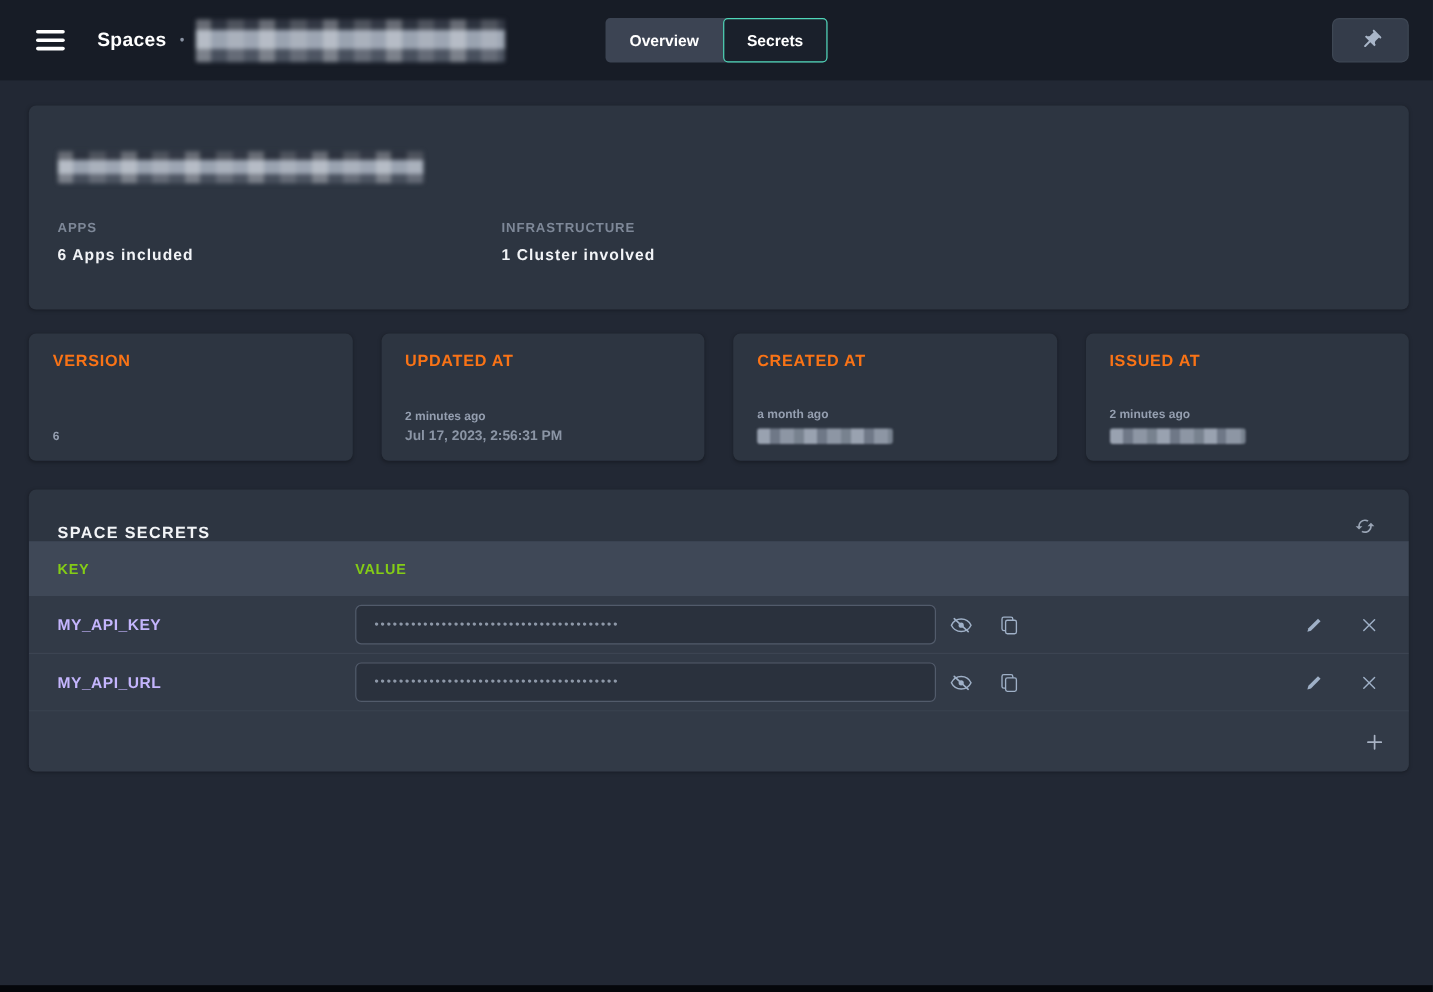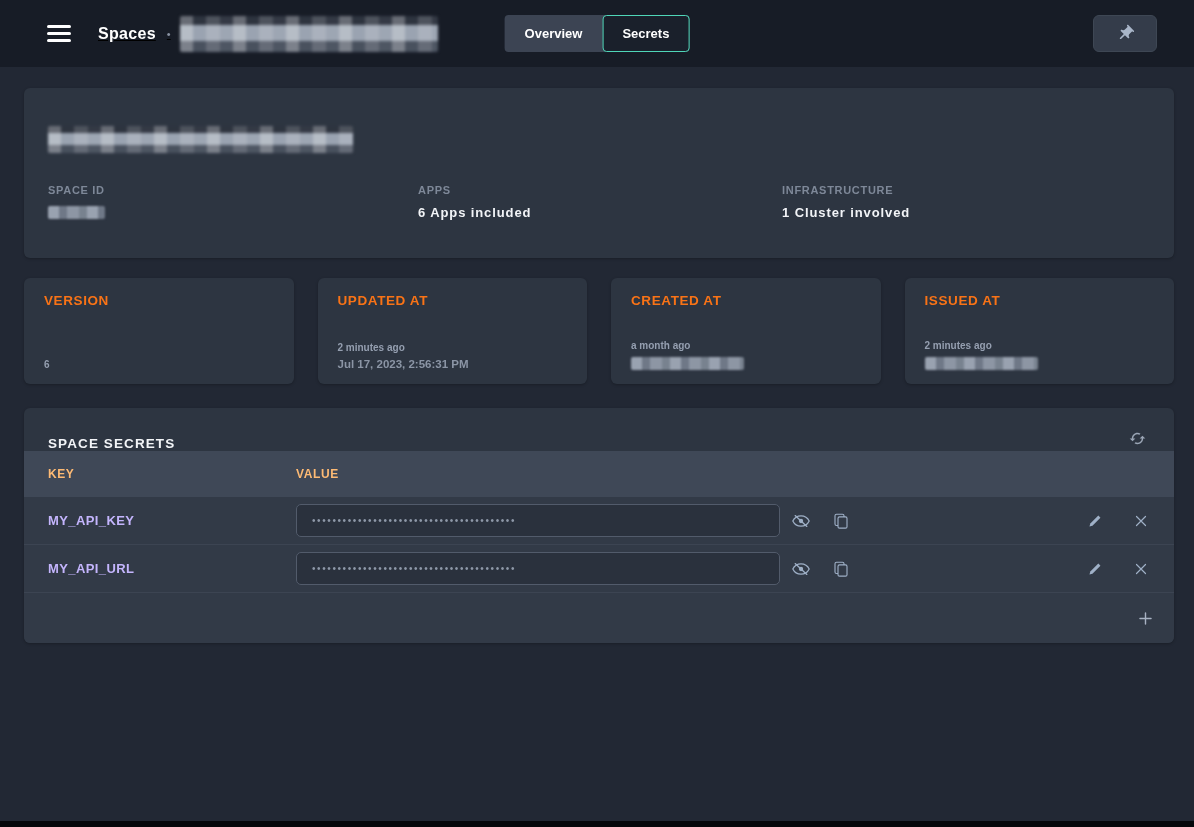--- a/index.html
+++ b/index.html
@@ -8,21 +8,21 @@
     background:#222834;
     font-family:"Liberation Sans", sans-serif;
     overflow:hidden;
     position:relative;
   }
 
   
   .topbar {
     height:67px; background:#171c26;
     display:flex; align-items:center;
-    padding:0 37px; position:relative;text-decoration:underline;
+    padding:0 20px; position:relative;
   }
   .hamburger { width:24px; height:17px; margin-left:10px; display:flex; flex-direction:column; justify-content:space-between; cursor:pointer; }
   .hamburger span { display:block; height:2.6px; background:#ffffff; border-radius:2px; }
   .brand { color:#ffffff; font-weight:bold; font-size:16px; margin-left:27px; letter-spacing:.3px; }
   .sep-dot { color:#8a93a3; margin:0 9px 0 11px; font-size:11px; }
 
   .redacted, .redacted-sm { border-radius:2px; }
   .redacted {
     filter:blur(1.6px);
     background-image:
@@ -72,21 +72,21 @@
   .stat-redacted { width:113px; margin-top:6px; }
 
   
   .secrets-card { margin-top:24px; overflow:hidden; }
   .secrets-header { height:43px; display:flex; align-items:flex-end; justify-content:space-between; padding:0 24px; }
   .secrets-title { color:#f2f4f7; font-weight:bold; font-size:13.5px; letter-spacing:1.1px; }
   .icon-btn { background:none; border:none; width:26px; height:26px; display:flex; align-items:center; justify-content:center; cursor:pointer; padding:0; }
 
   .table-head {
     height:46px; background:#3f4857; display:flex; align-items:center;
-    padding:0 24px; color:#fdba74; font-weight:bold; font-size:12px; letter-spacing:.6px;
+    padding:0 24px; color:#84cc16; font-weight:bold; font-size:12px; letter-spacing:.6px;
   }
   .col-key { width:248px; }
 
   .secret-row {
     height:48px; background:#323a47; display:flex; align-items:center;
     padding:0 20px 0 24px; border-bottom:1px solid #3c4452;
   }
   .key-cell { width:248px; color:#c4b5fd; font-weight:bold; font-size:13px; letter-spacing:.4px; }
   .masked-input {
     width:484px; height:33px; background:#2a313d; border:1px solid #525b6b; border-radius:5px;
@@ -126,24 +126,20 @@
     </svg>
   </button>
 </header>
 
 <main class="content">
 
   <section class="card overview-card">
     <div class="redacted ov-title-redacted"></div>
     <div class="ov-stats">
       <div>
-        <div class="ov-label">SPACE ID</div>
-        <div class="redacted-sm ov-id-redacted"></div>
-      </div>
-      <div>
         <div class="ov-label">APPS</div>
         <div class="ov-value">6 Apps included</div>
       </div>
       <div>
         <div class="ov-label">INFRASTRUCTURE</div>
         <div class="ov-value">1 Cluster involved</div>
       </div>
     </div>
   </section>
 

